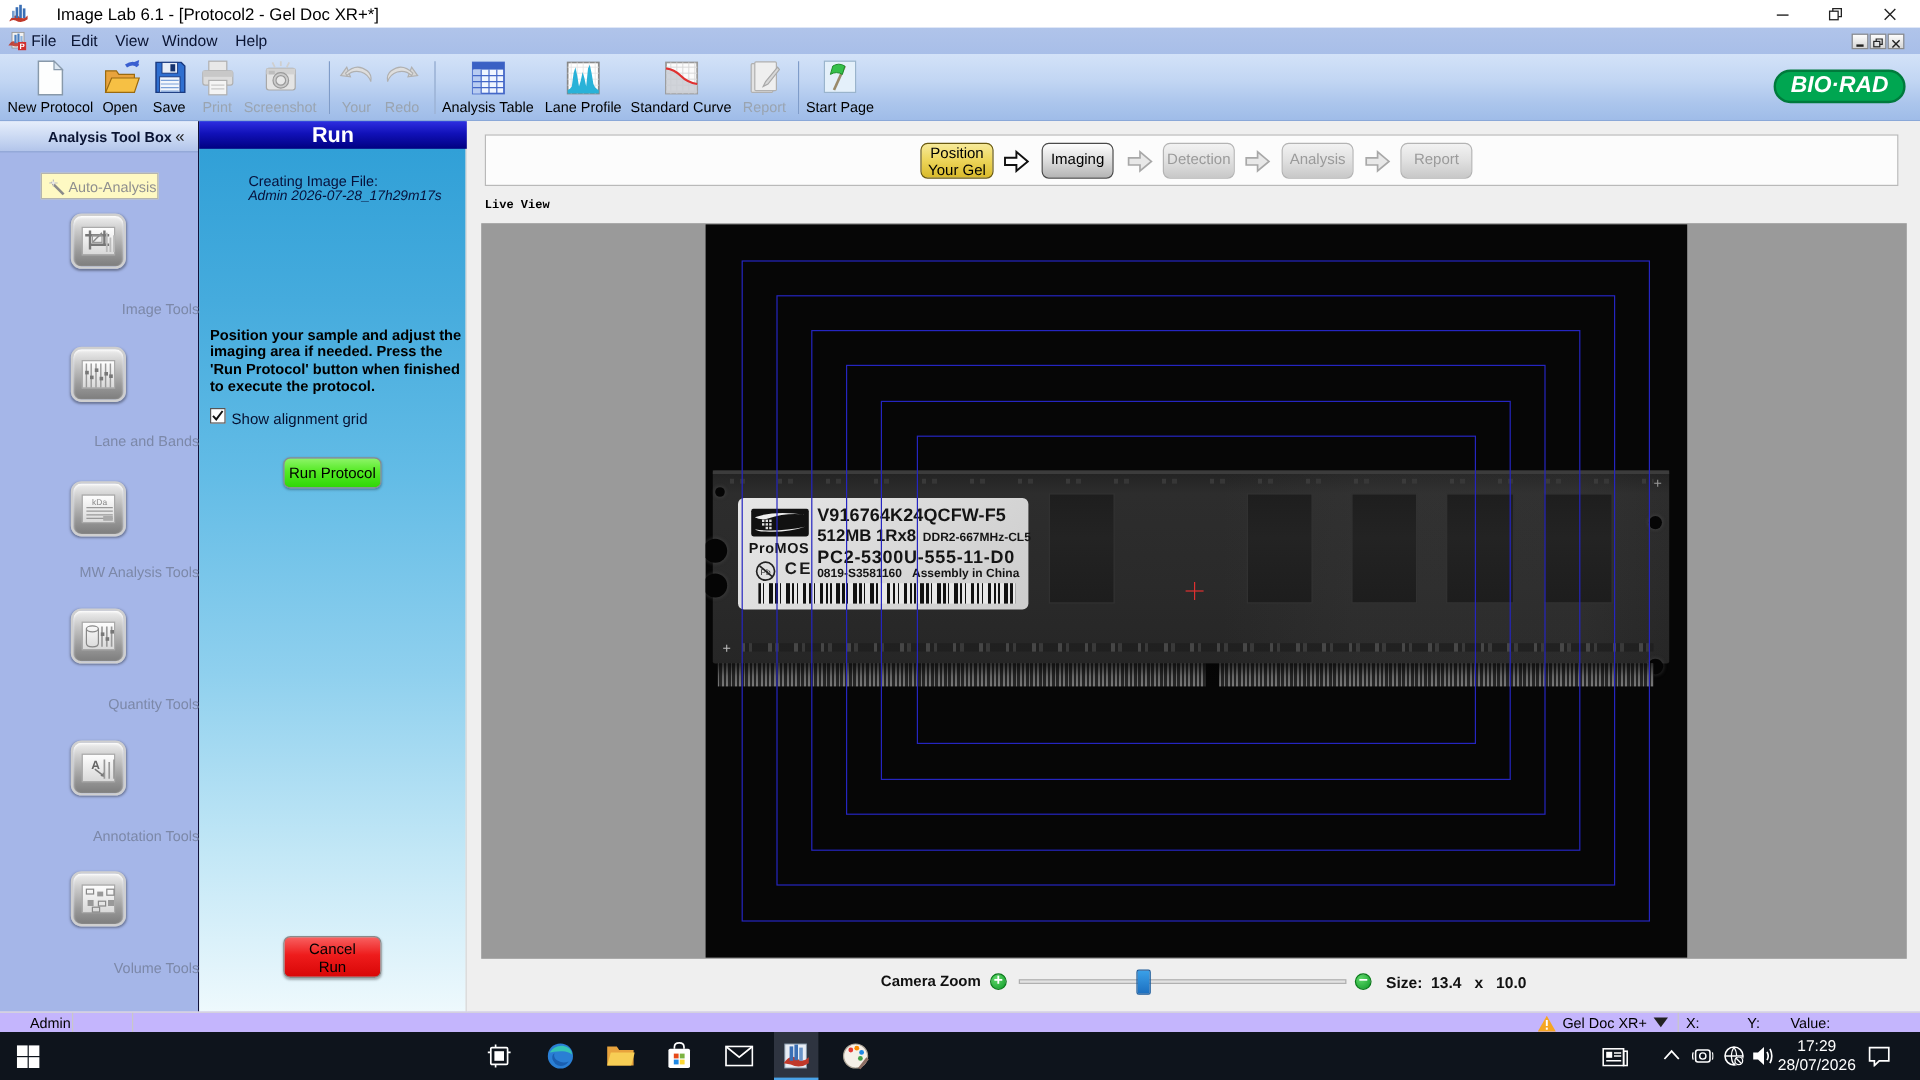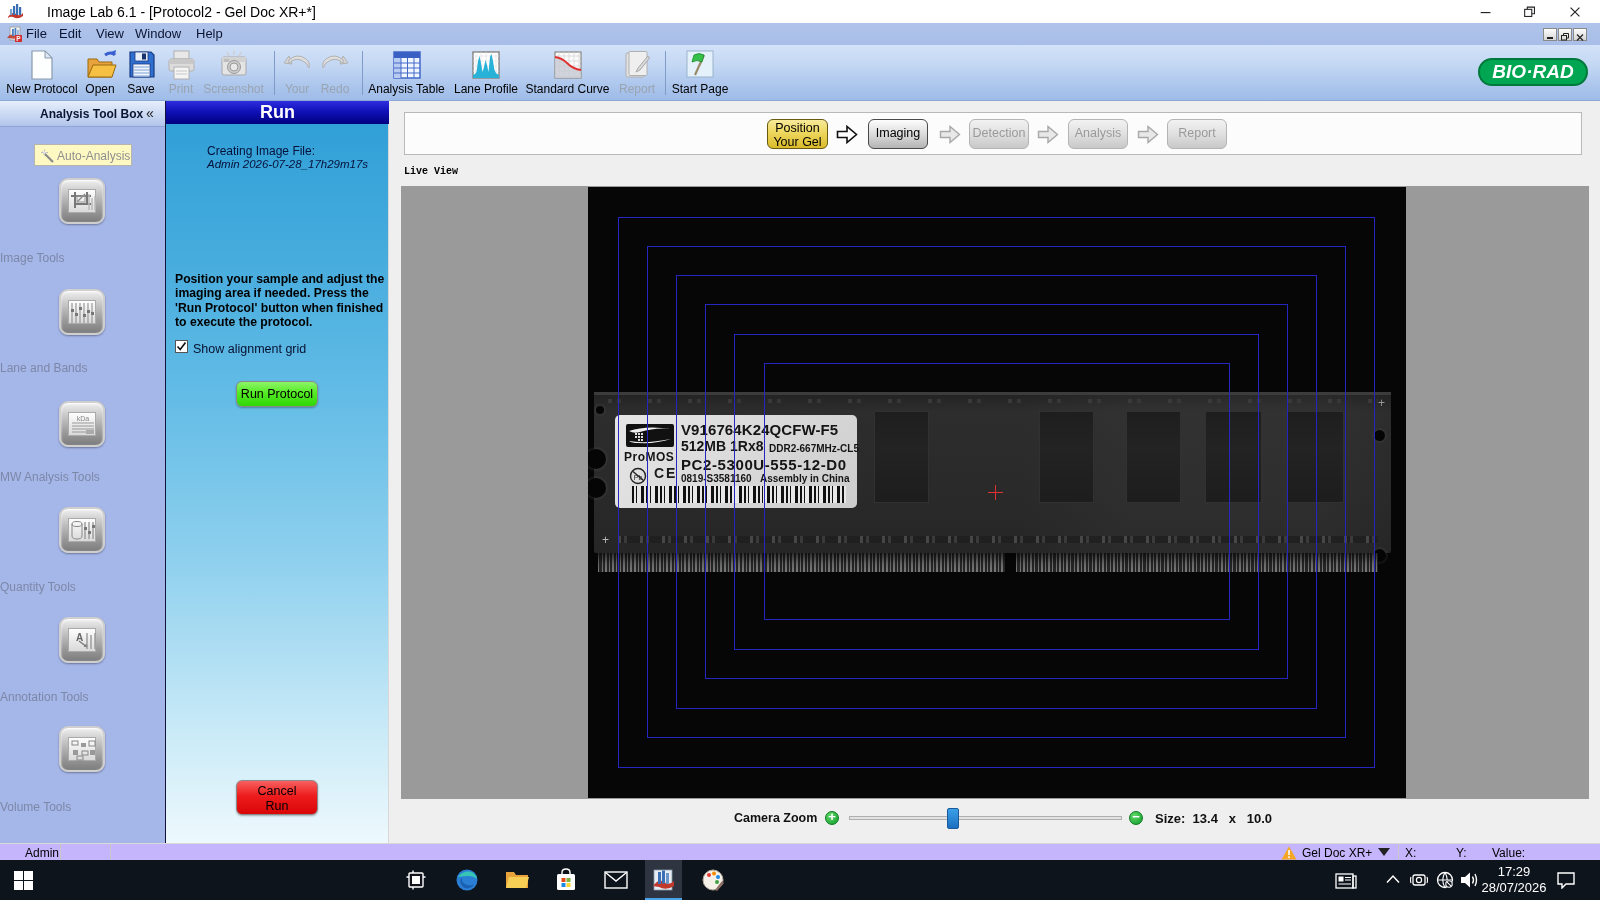--- a/index.html
+++ b/index.html
@@ -31,21 +31,21 @@
 
 #toolbox { position:absolute; left:0; top:0; width:166px; height:742px; background:#a5b6e8; border-right:1px solid #12123a; }
 #tbhead { position:absolute; left:0; top:0; width:165px; height:26px; background:linear-gradient(180deg,#e6eefb 0%,#c2d2f0 70%,#b2c4ea 100%); border-bottom:1px solid #8fa6d4; }
 #tbhead .t { position:absolute; left:40px; top:6px; font-size:12px; font-weight:bold; color:#0a1433; }
 #tbhead .chev { position:absolute; left:146px; top:4px; font-size:14px; color:#222; }
 #autoan { position:absolute; left:34px; top:43px; width:98px; height:22px; white-space:nowrap; background:#fef9c3; border:1px solid #b5b5ae; color:#8f8f8f; font-size:12px; line-height:20px; text-align:center; }
 .toolico { position:absolute; left:59px; width:46px; height:46px; border-radius:9px;
   background:linear-gradient(180deg,#efefef 0%,#c8c8c8 30%,#9a9a9a 70%,#7d7d7d 100%);
   border:2px solid #cfcfcf; box-shadow:inset 0 1px 2px #fff, 0 1px 2px rgba(0,0,0,.35); }
 .toolico .inner { position:absolute; left:7px; top:9px; width:28px; height:24px; background:linear-gradient(180deg,#fdfdfd,#d9d9d9); border:1px solid #aaa; }
-.toollbl { position:absolute; width:166px; text-align:left; font-size:12px; color:#7c88a8; }
+.toollbl { position:absolute; width:166px; text-align:right; font-size:12px; color:#7c88a8; }
 
 
 #runpanel { position:absolute; left:166px; top:0; width:223px; height:742px; background:linear-gradient(180deg,#2d9ed6 0%,#45abdd 20%,#63bce6 40%,#8fd0ee 62%,#c2e7f6 82%,#eef9fd 100%); border-right:1px solid #d8d8d8; }
 #runhead { position:absolute; left:0; top:0; width:223px; height:23px; background:linear-gradient(180deg,#2e2ee0 0%,#1111b8 45%,#000080 100%); color:#fff; font-size:18px; font-weight:bold; text-align:center; line-height:22px; }
 .runtxt { position:absolute; left:12px; color:#06103a; font-size:12px;margin-left:29px; }
 #runbold { position:absolute; left:9px; top:171px; width:212px; color:#000; font-size:12.2px; font-weight:bold; line-height:14.3px; white-space:nowrap; }
 #chk { position:absolute; left:9px; top:239px; width:13px; height:13px; background:#fff; border:1px solid #555; }
 #chk svg { position:absolute; left:0px; top:0px; }
 #chklbl { position:absolute; left:27px; top:241px; font-size:12.5px; color:#071030; }
 #runbtn { position:absolute; left:70px; top:280px; width:82px; height:26px; border-radius:6px; background:linear-gradient(180deg,#8df468 0%,#55ea25 45%,#2fd707 100%); border:1px solid #8a8a8a; box-shadow:0 1px 2px rgba(0,0,0,.3); color:#000; font-size:12.5px; text-align:center; line-height:24px; }
@@ -396,21 +396,21 @@
           <div class="abs" style="left:9px;top:35px;font-size:12px;font-weight:bold;color:#141414;letter-spacing:0.5px">ProMOS</div>
           <svg class="abs" style="left:14px;top:52px" width="18" height="18" viewBox="0 0 18 18">
                 <circle cx="9" cy="9" r="7.5" fill="none" stroke="#222" stroke-width="1.4"></circle>
                 <path d="M4 4.5 L14.5 13.5" stroke="#222" stroke-width="1.4"></path>
                 <text x="9" y="12.5" font-size="7" fill="#222" text-anchor="middle">Pb</text>
               </svg>
           <div class="abs" style="left:39px;top:50px;font-size:14px;font-weight:bold;color:#1a1a1a;letter-spacing:2px">CE</div>
           <div class="abs" style="left:66px;top:6px;font-size:15px;font-weight:bold;color:#141414;letter-spacing:0.1px">V916764K24QCFW-F5</div>
           <div class="abs" style="left:66px;top:23px;font-size:14px;font-weight:bold;color:#141414">512MB 1Rx8</div>
           <div class="abs" style="left:154px;top:28px;font-size:10px;font-weight:bold;color:#141414;white-space:nowrap">DDR2-667MHz-CL5</div>
-          <div class="abs" style="left:66px;top:41px;font-size:15px;font-weight:bold;color:#141414;letter-spacing:0.6px">PC2-5300U-555-12-D0</div>
+          <div class="abs" style="left:66px;top:41px;font-size:15px;font-weight:bold;color:#141414;letter-spacing:0.6px">PC2-5300U-555-11-D0</div>
           <div class="abs" style="left:66px;top:58px;font-size:10px;font-weight:bold;color:#141414;white-space:nowrap">0819-S3581160</div>
               <div class="abs" style="left:145px;top:58px;font-size:10px;font-weight:bold;color:#141414;white-space:nowrap">Assembly in China</div>
           <div class="abs" style="left:17px;top:71px;width:214px;height:17px;background:repeating-linear-gradient(90deg,#111 0 2px,#e8e8e8 2px 4px,#111 4px 5px,#e8e8e8 5px 9px,#111 9px 12px,#e8e8e8 12px 14px)"></div>
         </div>
 
         <div class="brect" style="left:30px;top:30px;width:757px;height:551px"></div>
         <div class="brect" style="left:59px;top:59px;width:699px;height:492px"></div>
         <div class="brect" style="left:88px;top:88px;width:641px;height:434px"></div>
         <div class="brect" style="left:117px;top:117px;width:583px;height:375px"></div>
         <div class="brect" style="left:146px;top:147px;width:525px;height:316px"></div>

